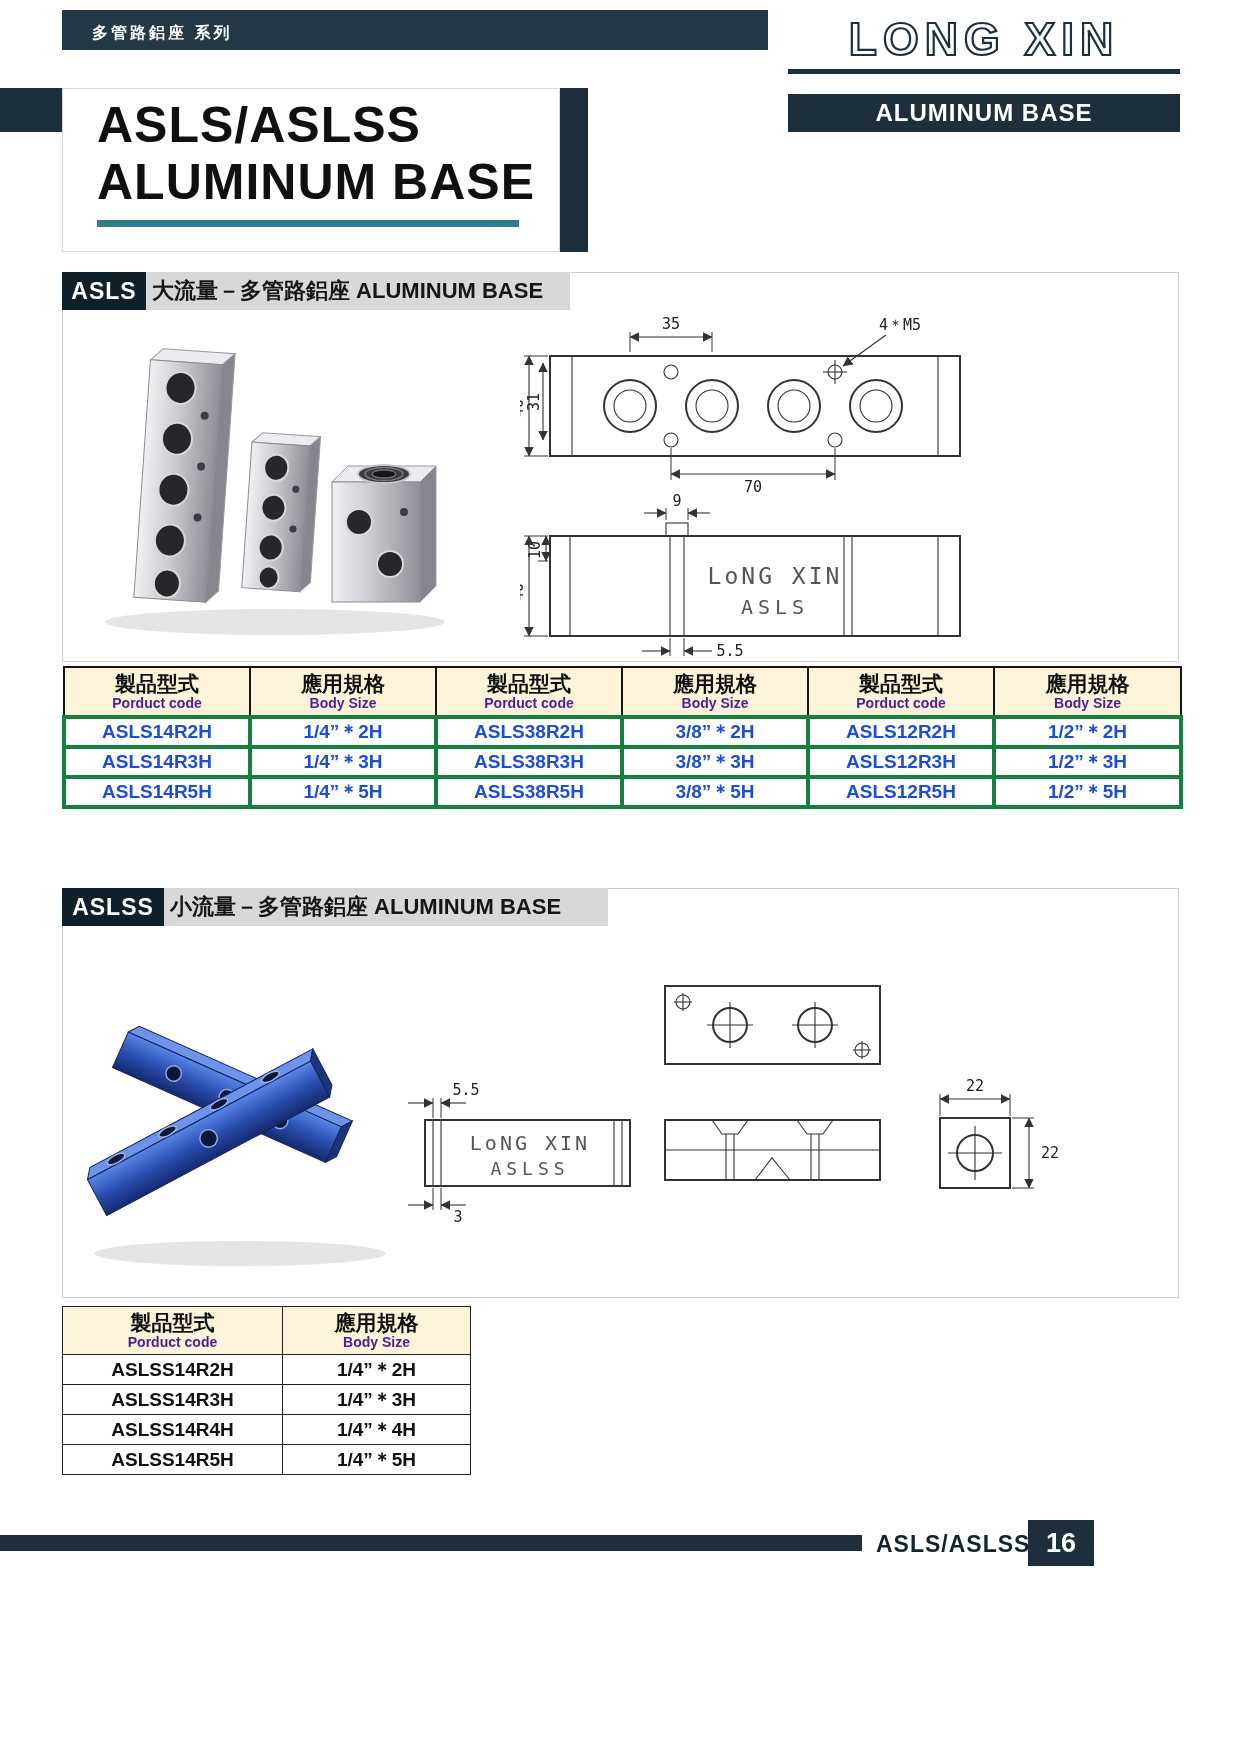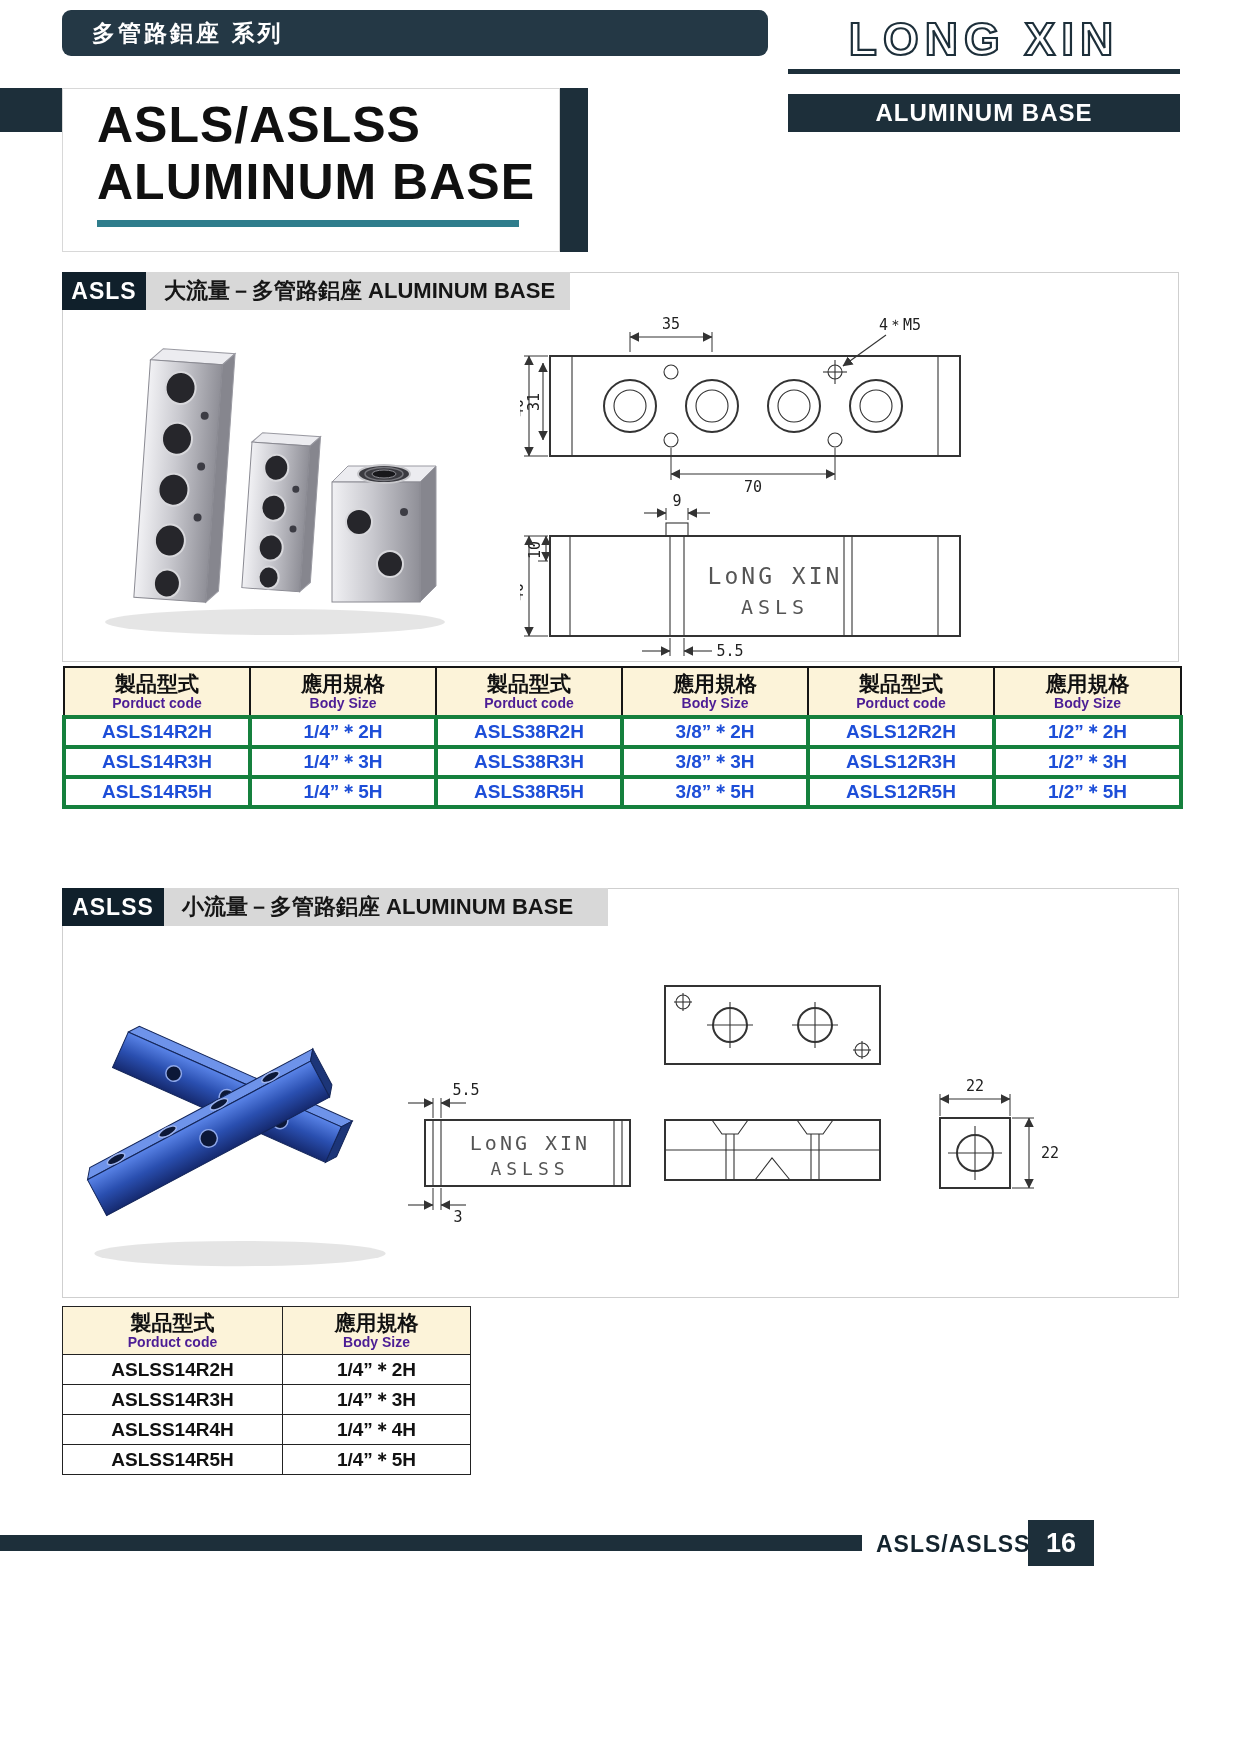--- a/index.html
+++ b/index.html
@@ -1,22 +1,22 @@
 <!DOCTYPE html>
 <html><head>
 <meta charset="utf-8">
 <style>
   * { margin:0; padding:0; box-sizing:border-box; }
   html,body { background:#ffffff; font-family:"Liberation Sans", sans-serif; }
   #page { position:relative; width:1241px; height:1755px; background:#fff; overflow:hidden; }
 
   
-  .topbar { position:absolute; left:62px; top:10px; width:706px; height:46px;
-    background:#243845; color:#fff; font-size:23px; font-weight:bold;
-    line-height:46px; padding-left:30px; letter-spacing:3px;border-radius:9px; }
+  .topbar { position:absolute; left:62px; top:10px; width:706px; height:40px;
+    background:#243845; color:#fff; font-size:16px; font-weight:bold;
+    line-height:46px; padding-left:30px; letter-spacing:3px; }
   .logo { position:absolute; top:10px; left:788px; width:392px; text-align:center; }
   .logo-text { font-size:46px; font-weight:800; letter-spacing:6px; color:#fff;
     -webkit-text-stroke:2.2px #1d2f3a; line-height:58px; }
   .logo-underline { height:5px; background:#1d2f3a; margin-top:1px; }
   .badge { position:absolute; top:94px; left:788px; width:392px; height:38px;
     background:#1d2f3a; color:#fff; font-weight:bold; font-size:24px;
     text-align:center; line-height:38px; letter-spacing:1px; }
   .left-accent { position:absolute; left:0; top:88px; width:62px; height:44px; background:#1d2f3a; }
   .title-accent { position:absolute; left:556px; top:88px; width:32px; height:164px; background:#1d2f3a; }
   .title-box { position:absolute; left:62px; top:88px; width:498px; height:164px;
@@ -26,21 +26,21 @@
 
   
   .section-box { position:absolute; left:62px; width:1117px; border:1px solid #cfcfcf; background:#fff; }
   .section-asls { top:272px; height:390px; }
   .section-aslss { top:888px; height:410px; }
   .tag { position:absolute; background:#10202b; color:#fff; font-weight:bold;
     font-size:23px; text-align:center; height:38px; line-height:38px; letter-spacing:1px; }
   .tag-asls { left:62px; top:272px; width:84px; }
   .tag-aslss { left:62px; top:888px; width:102px; }
   .graybar { position:absolute; background:#d8d8d8; color:#161616; font-weight:bold;
-    font-size:22px; height:38px; line-height:38px; padding-left:18px; }
+    font-size:22px; height:38px; line-height:38px; padding-left:6px; }
   .graybar-asls { left:146px; top:272px; width:424px; }
   .graybar-aslss { left:164px; top:888px; width:444px; }
 
   
   .photo-asls { position:absolute; left:80px; top:330px; width:400px; height:310px; }
   .draw-asls  { position:absolute; left:520px; top:316px; width:660px; height:345px; }
   .photo-aslss{ position:absolute; left:70px; top:985px; width:340px; height:300px; }
   .draw-aslss { position:absolute; left:400px; top:958px; width:780px; height:300px; }
 
   .tech-draw line, .tech-draw rect, .tech-draw circle, .tech-draw polyline

